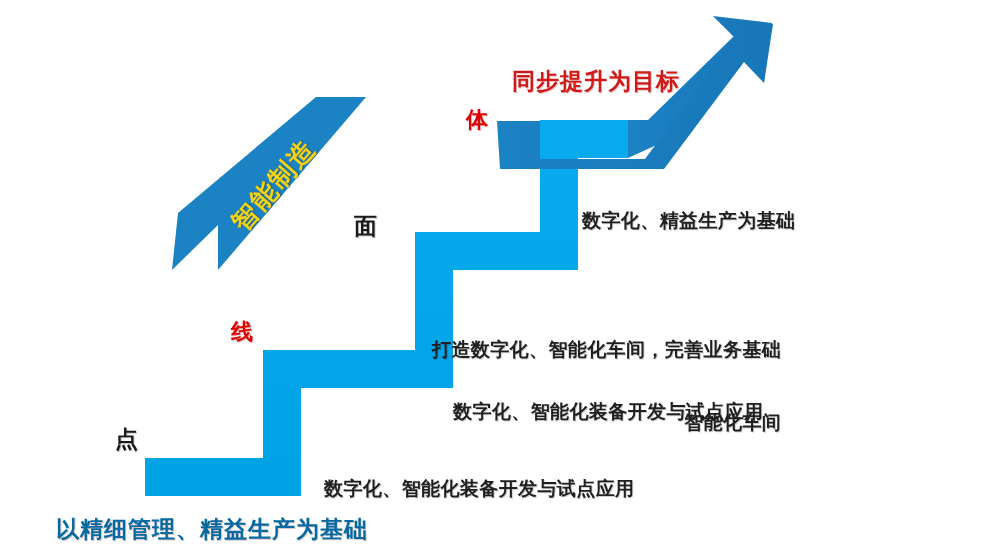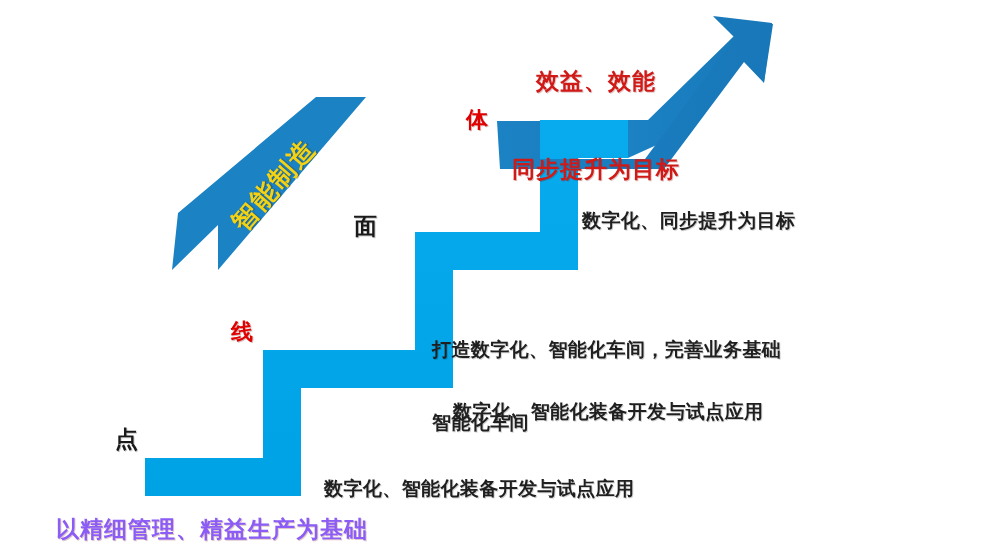--- a/index.html
+++ b/index.html
@@ -32,21 +32,21 @@
     line-height: 1.28;
   }
   .red-head {
     color: #cf1a17;
     font-size: 23px;
     text-align: center;
     letter-spacing: 1px;
     text-shadow: 1px 1px 0 rgba(120,0,0,0.22);
   }
   .red-foot {
-    color: #8b5cf6;
+    color: #0369a1;
     font-size: 23px;
     letter-spacing: 1px;
     text-shadow: 1px 1px 0 rgba(120,0,0,0.22);
   }
   .step-label-red {
     color: #e00000;
     font-size: 22px;
     text-shadow: 1px 1px 0 rgba(100,0,0,0.25);
   }
   .step-label-black {
@@ -108,43 +108,42 @@
 
       <path d="M490,120 L540,120 L540,158 L640,158 L606,195 L490,195 Z" fill="none"></path>
       <path d="M495,120 L540,120 L540,158 L636,158 L601,196 L495,196 Z" fill="none"></path>
 
       <path d="M497,121 L540,121 L540,159 L645,159 L735,38 L714,17 L773,24 L764,83 L744,62
                L664,169 L500,169 Z" fill="url(#arrowGrad)"></path>
     </g>
   </svg>
 
   <div class="txt red-head" style="left:466px; top:8px; width:260px;">
-    <div>效益、效能</div>
     <div>同步提升为目标</div>
   </div>
 
   <div class="banner-label" style="left:224px; top:216px; transform: rotate(-49deg);">智能制造</div>
 
   <div class="txt step-label-black" style="left:115px; top:425px;">点</div>
   <div class="txt step-label-red" style="left:231px; top:318px;">线</div>
   <div class="txt step-label-black" style="left:354px; top:212px;">面</div>
   <div class="txt step-label-red" style="left:466px; top:106px;">体</div>
 
   <div class="txt desc" style="left:296px; top:452px;">
     <span>数字化、智能化装备开发与试点应用</span>
   </div>
 
   <div class="txt desc" style="left:425px; top:375px;">
     <span>数字化、智能化装备开发与试点应用</span>
   </div>
 
-  <div class="txt desc" style="left:432px; top:288px;">
+  <div class="txt desc" style="left:432px; top:288px;text-align:right;">
     <div>打造数字化、智能化车间，完善业务基础</div>
     <div>智能化车间</div>
   </div>
 
   <div class="txt desc" style="left:554px; top:184px;">
-    <span>数字化、同步提升为目标</span>
+    <span>数字化、精益生产为基础</span>
   </div>
 
   <div class="txt red-foot" style="left:56px; top:515px;">以精细管理、精益生产为基础</div>
 
 </div>
 
 </body></html>

